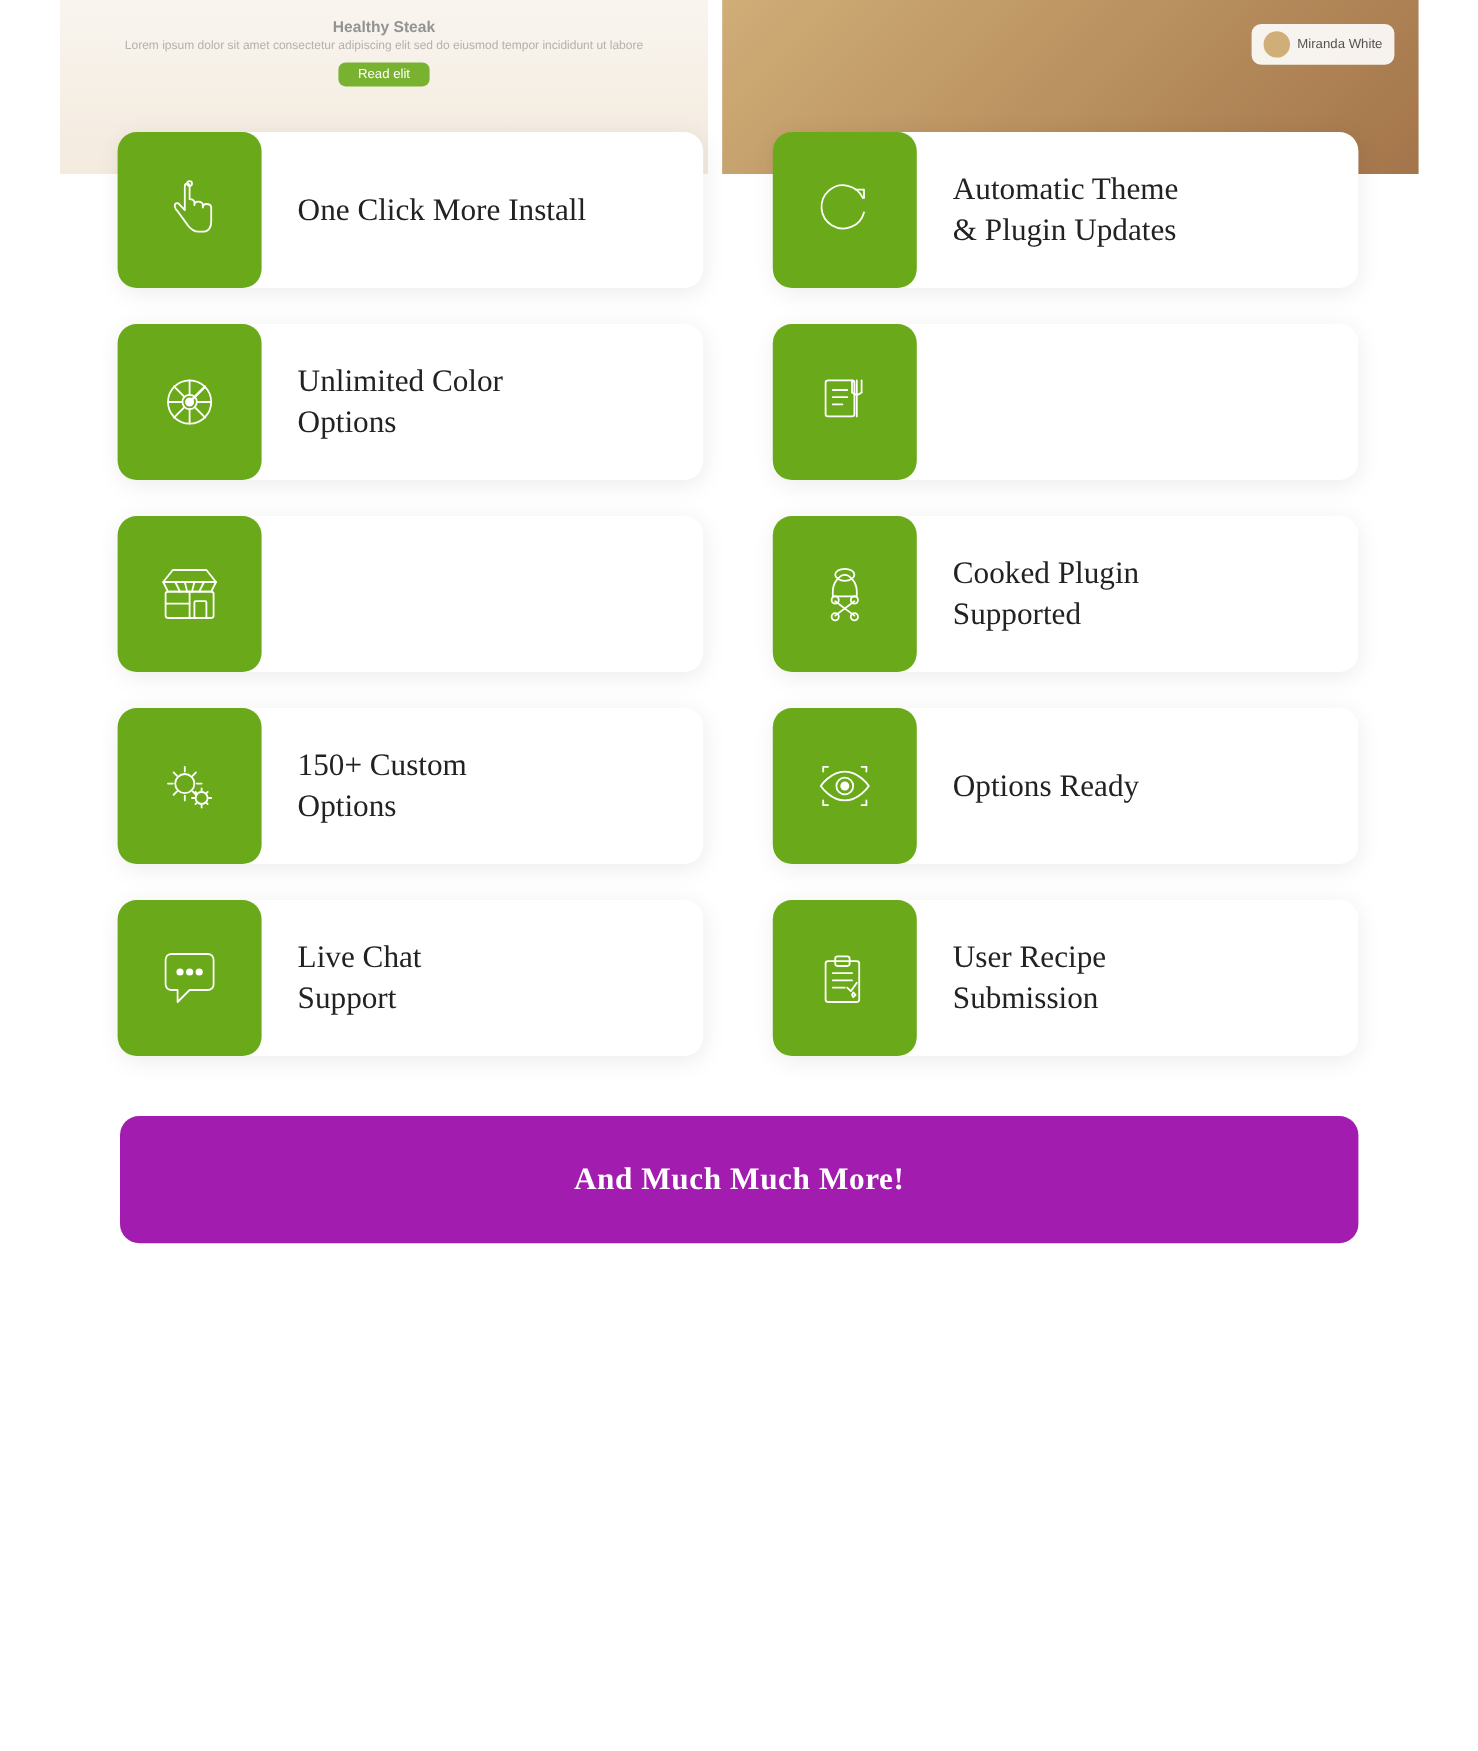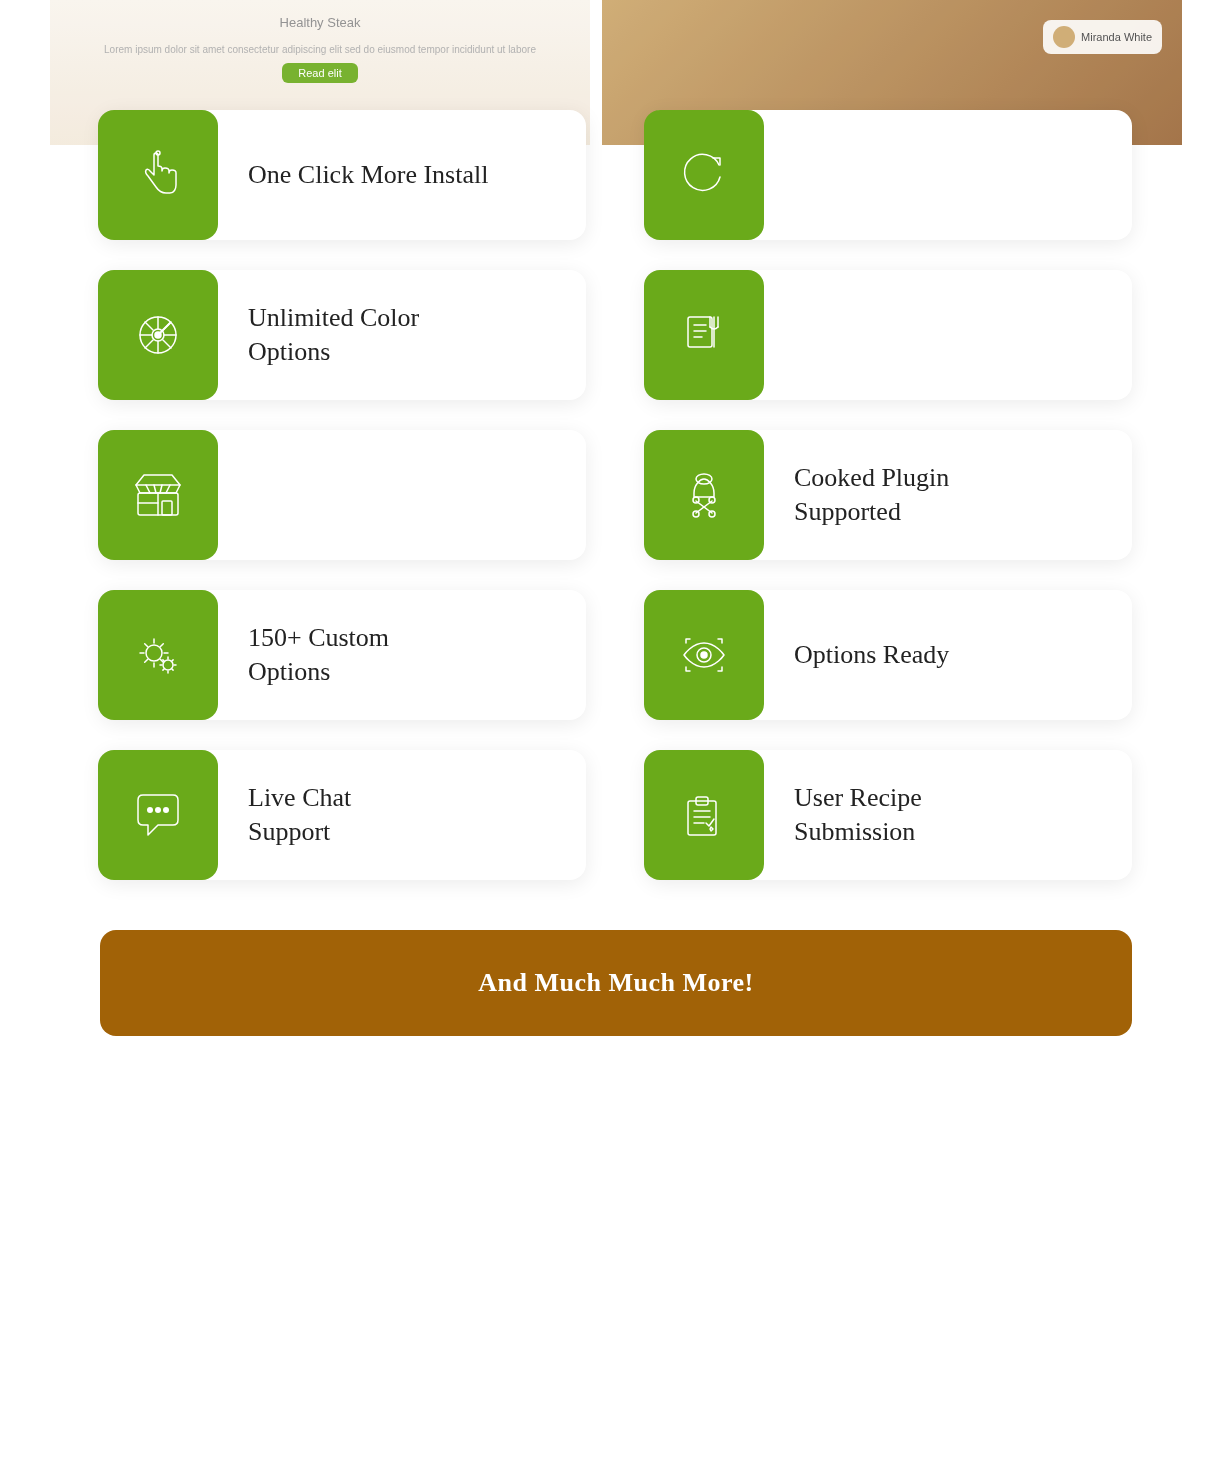--- a/index.html
+++ b/index.html
@@ -61,21 +61,21 @@
       font-size: 26px;
       line-height: 1.3;
       color: #222;
       font-family: Georgia, serif;
       font-weight: normal;
     }
 
     .more-button {
       margin-top: 50px;
       width: 100%;
-      background: #a16207;
+      background: #a21caf;
       border: none;
       border-radius: 16px;
       padding: 38px 13px;
       color: #fff;
       font-size: 26px;
       font-family: Georgia, serif;
       font-weight: bold;
       letter-spacing: 0.5px;
       cursor: pointer;
       text-align: center;
@@ -114,22 +114,22 @@
       background: linear-gradient(180deg, #c8a878 0%, #a07848 100%);
       border-radius: 0 0 12px 12px;
       opacity: 0.85;
     }
   </style>
 </head>
 <body>
 
 <div class="top-preview">
   <div class="top-preview-left">
-    <div style="font-size:13px; color:#888; margin-top:5px; font-family:Arial,sans-serif;">Healthy Steak</div>
-    <div style="font-size:10px; color:#aaa; margin-top:14px; font-family:Arial,sans-serif; text-align:center; padding:0 20px;">Lorem ipsum dolor sit amet consectetur adipiscing elit sed do eiusmod tempor incididunt ut labore</div>
+    <div style="font-size:13px; color:#888; margin-top:5px; font-family:Arial,sans-serif;font-weight:bold;">Healthy Steak</div>
+    <div style="font-size:10px; color:#aaa; margin-top:3px; font-family:Arial,sans-serif; text-align:center; padding:0 20px;">Lorem ipsum dolor sit amet consectetur adipiscing elit sed do eiusmod tempor incididunt ut labore</div>
     <div style="margin-top:8px; background:#6aaa1a; border-radius:6px; padding:4px 16px; color:#fff; font-size:11px; font-family:Arial,sans-serif;">Read elit</div>
   </div>
   <div class="top-preview-right">
 
     <div style="position:absolute; right:0; top:0; width:100%; height:100%; background: linear-gradient(135deg, #c8a060 0%, #8a5020 100%); border-radius:0 0 12px 12px; display:flex; align-items:center; justify-content:center;">
 
       <div style="position:absolute; right:20px; top:20px; background:rgba(255,255,255,0.9); border-radius:8px; padding:6px 10px; display:flex; align-items:center; gap:6px;">
         <div style="width:22px; height:22px; border-radius:50%; background:#c8a060;"></div>
         <span style="font-size:11px; color:#333; font-family:Arial,sans-serif;">Miranda White</span>
       </div>
@@ -152,20 +152,21 @@
 More Install</div>
     </div>
 
     <div class="feature-card">
       <div class="feature-icon-box">
         <svg viewBox="0 0 60 60">
           <path d="M45 20 A18 18 0 1 0 46 32"></path>
           <polyline points="46,20 46,13 39,13"></polyline>
         </svg>
       </div>
+      <div class="feature-text">Automatic Theme<br>&amp; Plugin Updates</div>
     </div>
 
     <div class="feature-card">
       <div class="feature-icon-box">
         <svg viewBox="0 0 60 60">
           <circle cx="30" cy="30" r="18"></circle>
           <circle cx="30" cy="30" r="6"></circle>
           <line x1="30" y1="12" x2="30" y2="24"></line>
           <line x1="30" y1="36" x2="30" y2="48"></line>
           <line x1="12" y1="30" x2="24" y2="30"></line>

